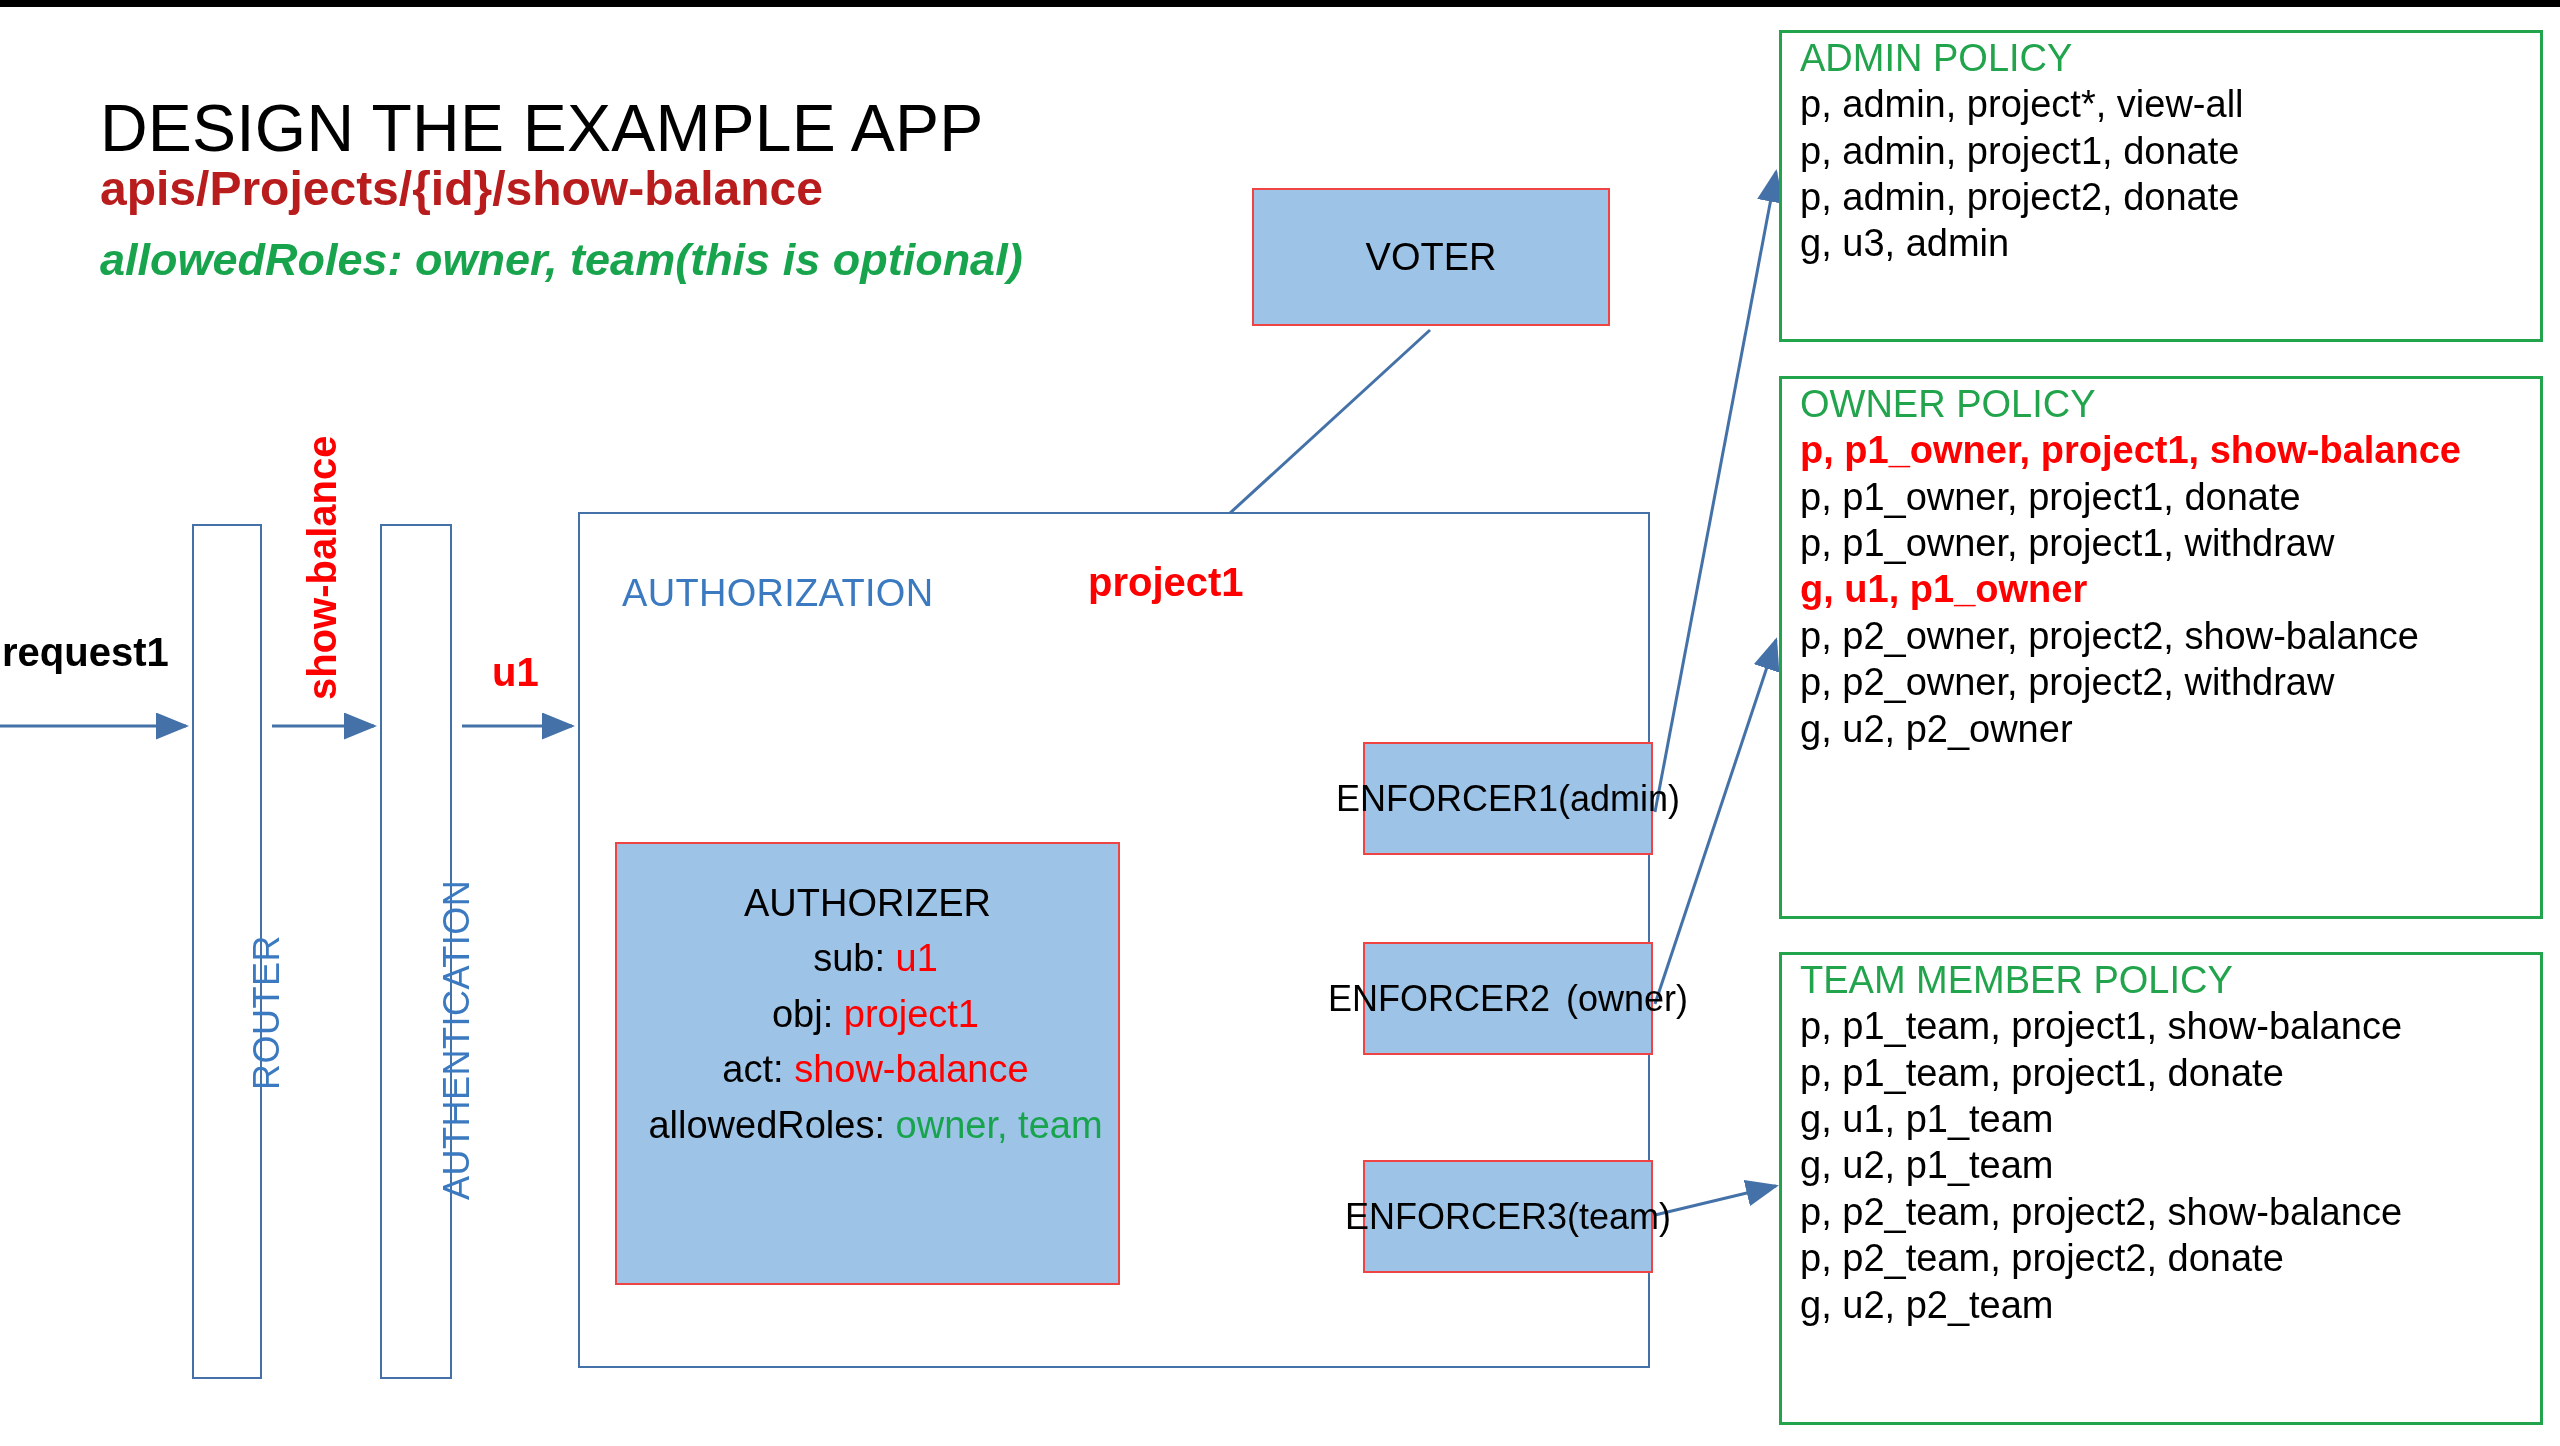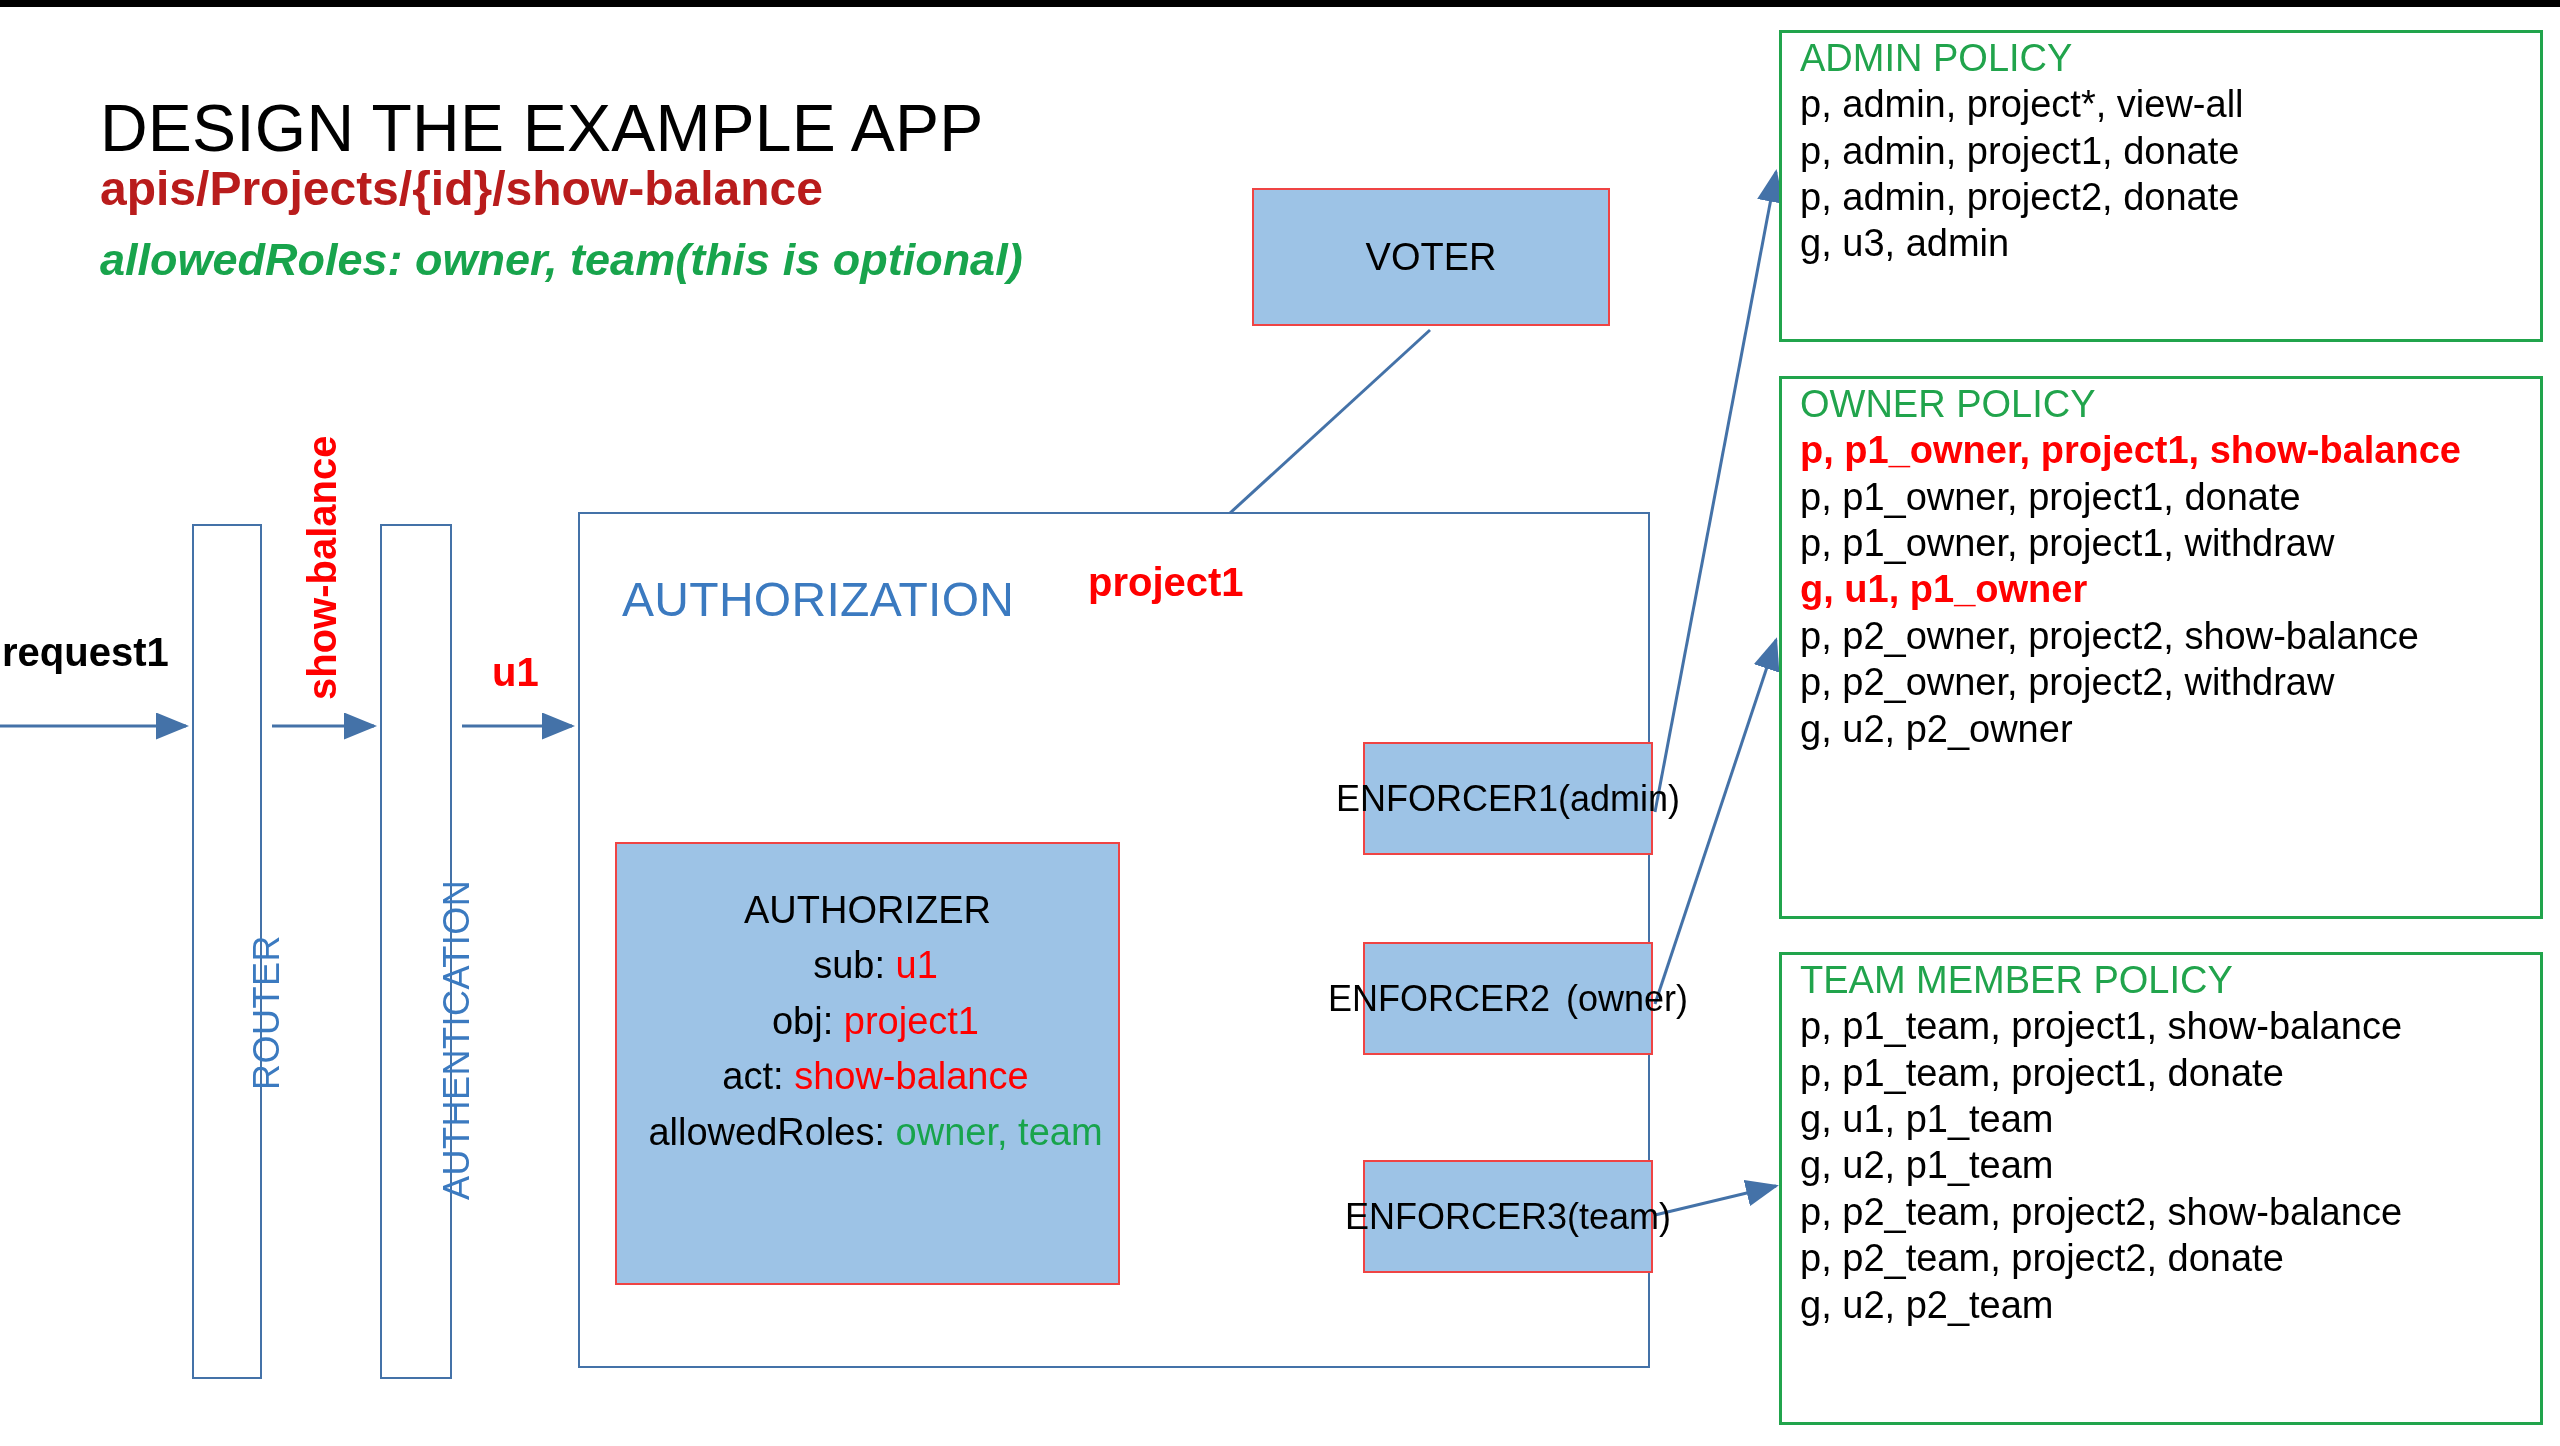--- a/index.html
+++ b/index.html
@@ -99,29 +99,29 @@
   }
   
   #authorization-container {
     left: 578px; top: 512px;
     width: 1072px; height: 856px;
   }
   #authorization-label {
     position: absolute;
     left: 622px; top: 572px;
     color: #3B7AC0;
-    font-size: 48px;
+    font-size: 38px;
     letter-spacing: 0.3px;
   }
   
   #authorizer {
     left: 615px; top: 842px;
     width: 505px; height: 443px;
     display: block;
-    padding: 7px;
+    padding: 0;
   }
   #authorizer .hdr {
     text-align: center;
     font-size: 38px;
     color: #000;
     margin-top: 38px;
   }
   #authorizer .row {
     font-size: 38px;
     color: #000;

